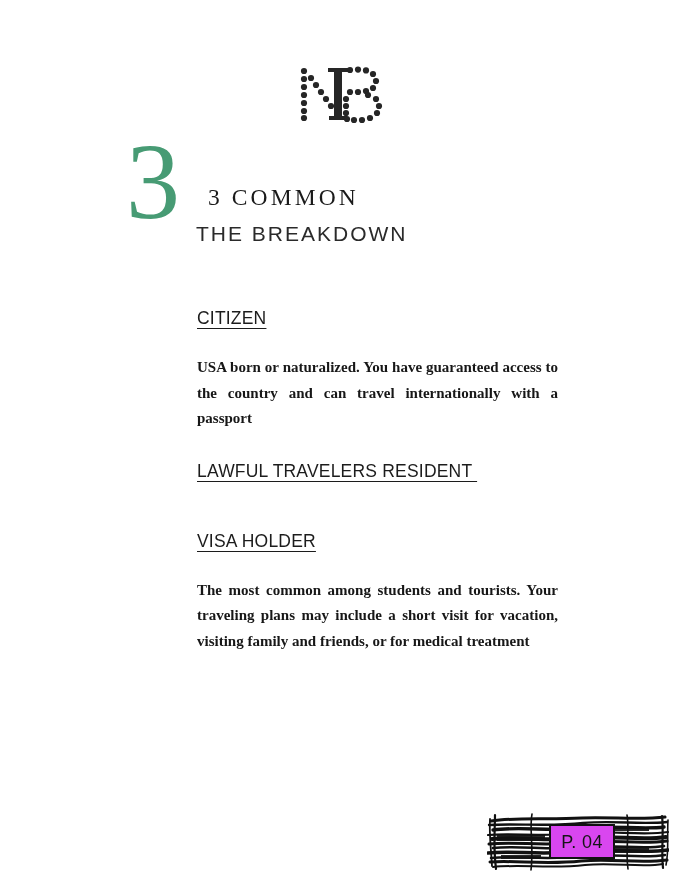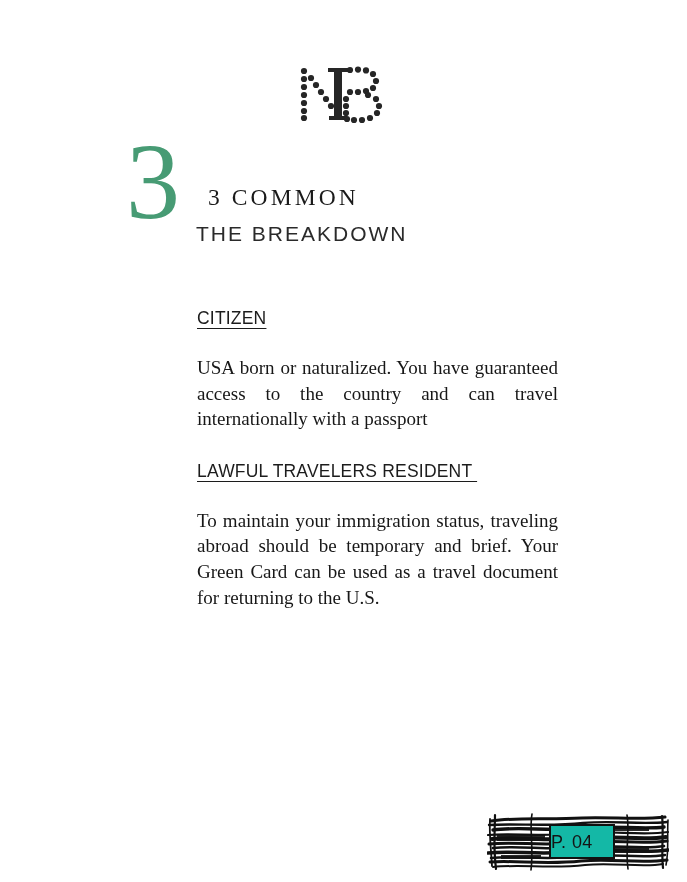--- a/index.html
+++ b/index.html
@@ -99,27 +99,27 @@
     text-decoration: underline;
     text-underline-offset: 4px;
     text-decoration-thickness: 1.4px;
     margin: 0;
     white-space: pre;
     display: inline-block;
   }
 
   .sec-body {
     font-family: "Liberation Serif", serif;
-    font-size: 19px;
+    font-size: 15px;
     line-height: 25.6px;
     color: #171717;
     text-align: justify;
     text-justify: inter-word;
     margin: 0;
-    font-weight: 400;
+    font-weight: 700;
   }
 
   .gap-heading-body { height: 26px; }
   .gap-section { height: 29px; }
   .gap-section-tight { height: 23px; }
 
   
   .footer {
     position: absolute;
     left: 487px;
@@ -127,24 +127,25 @@
     width: 182px;
     height: 62px;
   }
   .brush { position: absolute; inset: 0; display: block; }
   .pagebox {
     position: absolute;
     left: 62px;
     top: 13px;
     width: 62px;
     height: 31px;
-    background: #14b8a6;
+    background: #d946ef;
     border: 2.2px solid #111111;
     display: flex;
     align-items: center;
+    justify-content: center;
   }
   .pagebox span {
     font-family: "Liberation Sans", sans-serif;
     font-size: 18px;
     color: #151515;
     letter-spacing: 0.4px;
     line-height: 1;
   }
 </style>
 </head>
@@ -214,27 +215,28 @@
       <div><span class="sec-heading">CITIZEN</span></div>
       <div class="gap-heading-body"></div>
       <p class="sec-body">USA born or naturalized. You have guaranteed access to the country and can travel internationally with a passport</p>
     </div>
 
     <div class="gap-section"></div>
 
     <div class="section">
       <div><span class="sec-heading">LAWFUL TRAVELERS RESIDENT </span></div>
       <div class="gap-heading-body"></div>
-      <p class="sec-body">To maintain your immigration status, traveling abroad should be temporary and brief. Your Green Card can be used as a travel document for returning to the U.S.</p>
     </div>
 
     <div class="gap-section-tight"></div>
 
     <div class="section">
+      <div><span class="sec-heading">VISA HOLDER</span></div>
       <div class="gap-heading-body"></div>
+      <p class="sec-body">The most common among students and tourists. Your traveling plans may include a short visit for vacation, visiting family and friends, or for medical treatment</p>
     </div>
 
   </div>
 
   <div class="footer">
     <svg class="brush" viewBox="0 0 182 62" preserveAspectRatio="none">
       <g stroke="#111111" fill="none" stroke-linecap="round">
         <path d="M4,10 C30,6 60,9 95,7 C125,6 155,9 178,6" stroke-width="3"></path>
         <path d="M2,14 C28,12 62,16 96,12 C128,9 152,14 180,11" stroke-width="2.4"></path>
         <path d="M6,19 C34,15 64,21 98,17 C126,14 156,19 177,16" stroke-width="3.4"></path>

